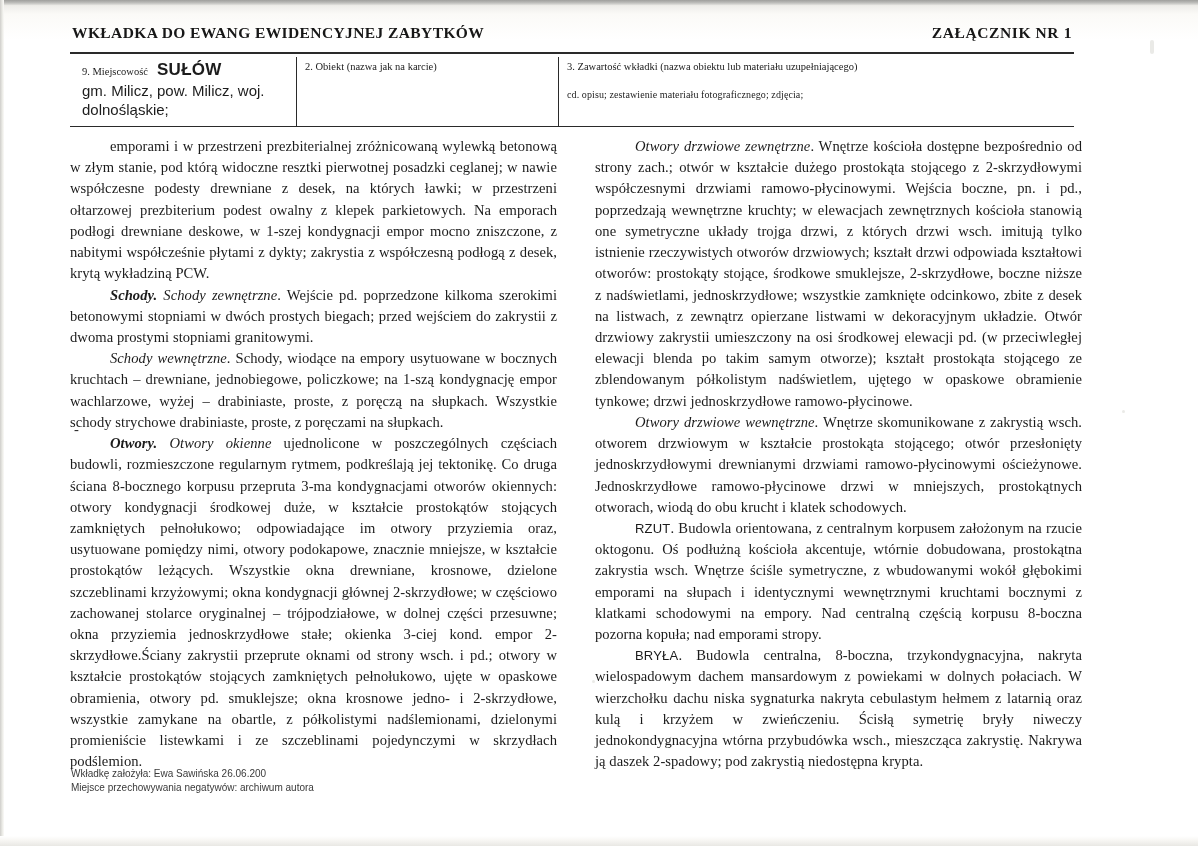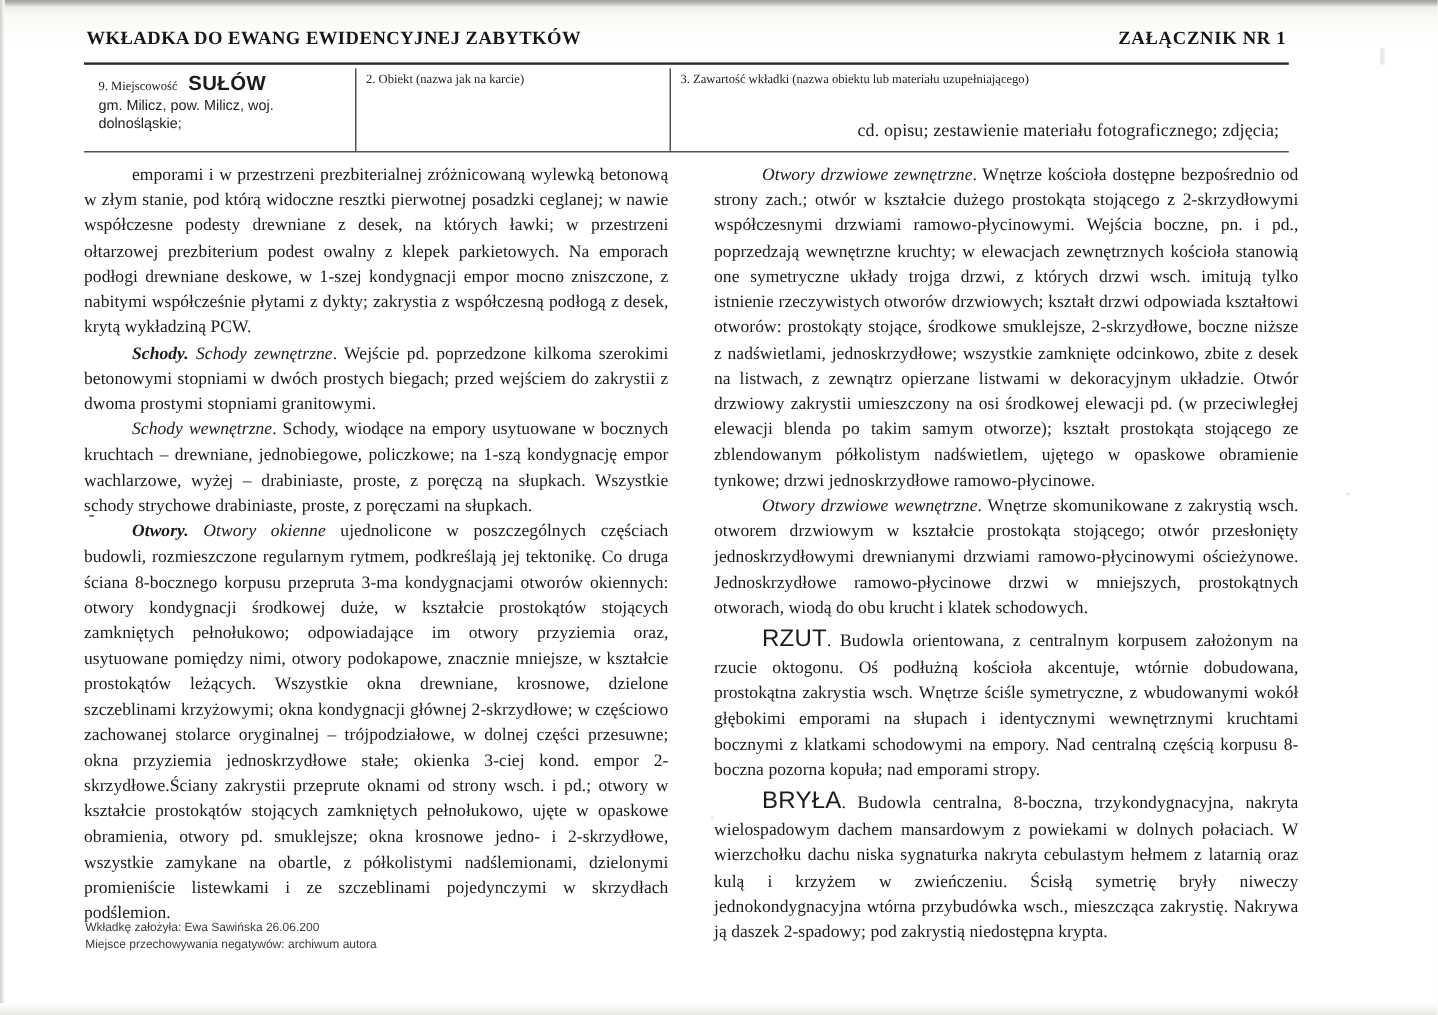--- a/index.html
+++ b/index.html
@@ -92,40 +92,40 @@
 
   .place-name {
     font-family: "Liberation Sans", "DejaVu Sans", sans-serif;
     font-weight: bold;
     font-size: 17px;
     letter-spacing: 0.3px;
     margin-left: 9px;
   }
   .place-addr {
     font-family: "Liberation Sans", "DejaVu Sans", sans-serif;
-    font-size: 12px;
+    font-size: 15px;
     line-height: 1.28;
     margin-top: 1px;
   }
 
   .object-name {
     font-family: "Liberation Sans", "DejaVu Sans", sans-serif;
     font-weight: bold;
     font-size: 15.2px;
     line-height: 1.3;
     text-align: center;
     letter-spacing: 0.1px;
     margin-top: 2px;
   }
 
   .content-value {
     font-family: "Liberation Serif", "DejaVu Serif", serif;
-    font-size: 15px;
-    text-align: right;
-    margin-top: 28px;
+    font-size: 10px;
+    text-align: left;
+    margin-top: 16px;
     letter-spacing: 0.1px;
   }
 
   
   .columns {
     position: absolute;
     left: 70px; top: 136px;
     width: 1012px;
     display: flex;
     justify-content: space-between;
@@ -139,21 +139,21 @@
     text-align: justify;
     text-justify: inter-word;
     letter-spacing: 0.05px;
     color: #1b1b1b;
   }
   .col p.indent { text-indent: 40px; }
   .ital { font-style: italic; }
   .bold-ital { font-weight: bold; font-style: italic; }
   .sans-head {
     font-family: "Liberation Sans", "DejaVu Sans", sans-serif;
-    font-size: 20px;
+    font-size: 13px;
     letter-spacing: 0.2px;
   }
 
   .dash-marker {
     position: absolute;
     left: 74px; top: 421px;
     font-family: "Liberation Serif", "DejaVu Serif", serif;
     font-size: 14.6px;
     color: #2a2a2a;
   }

